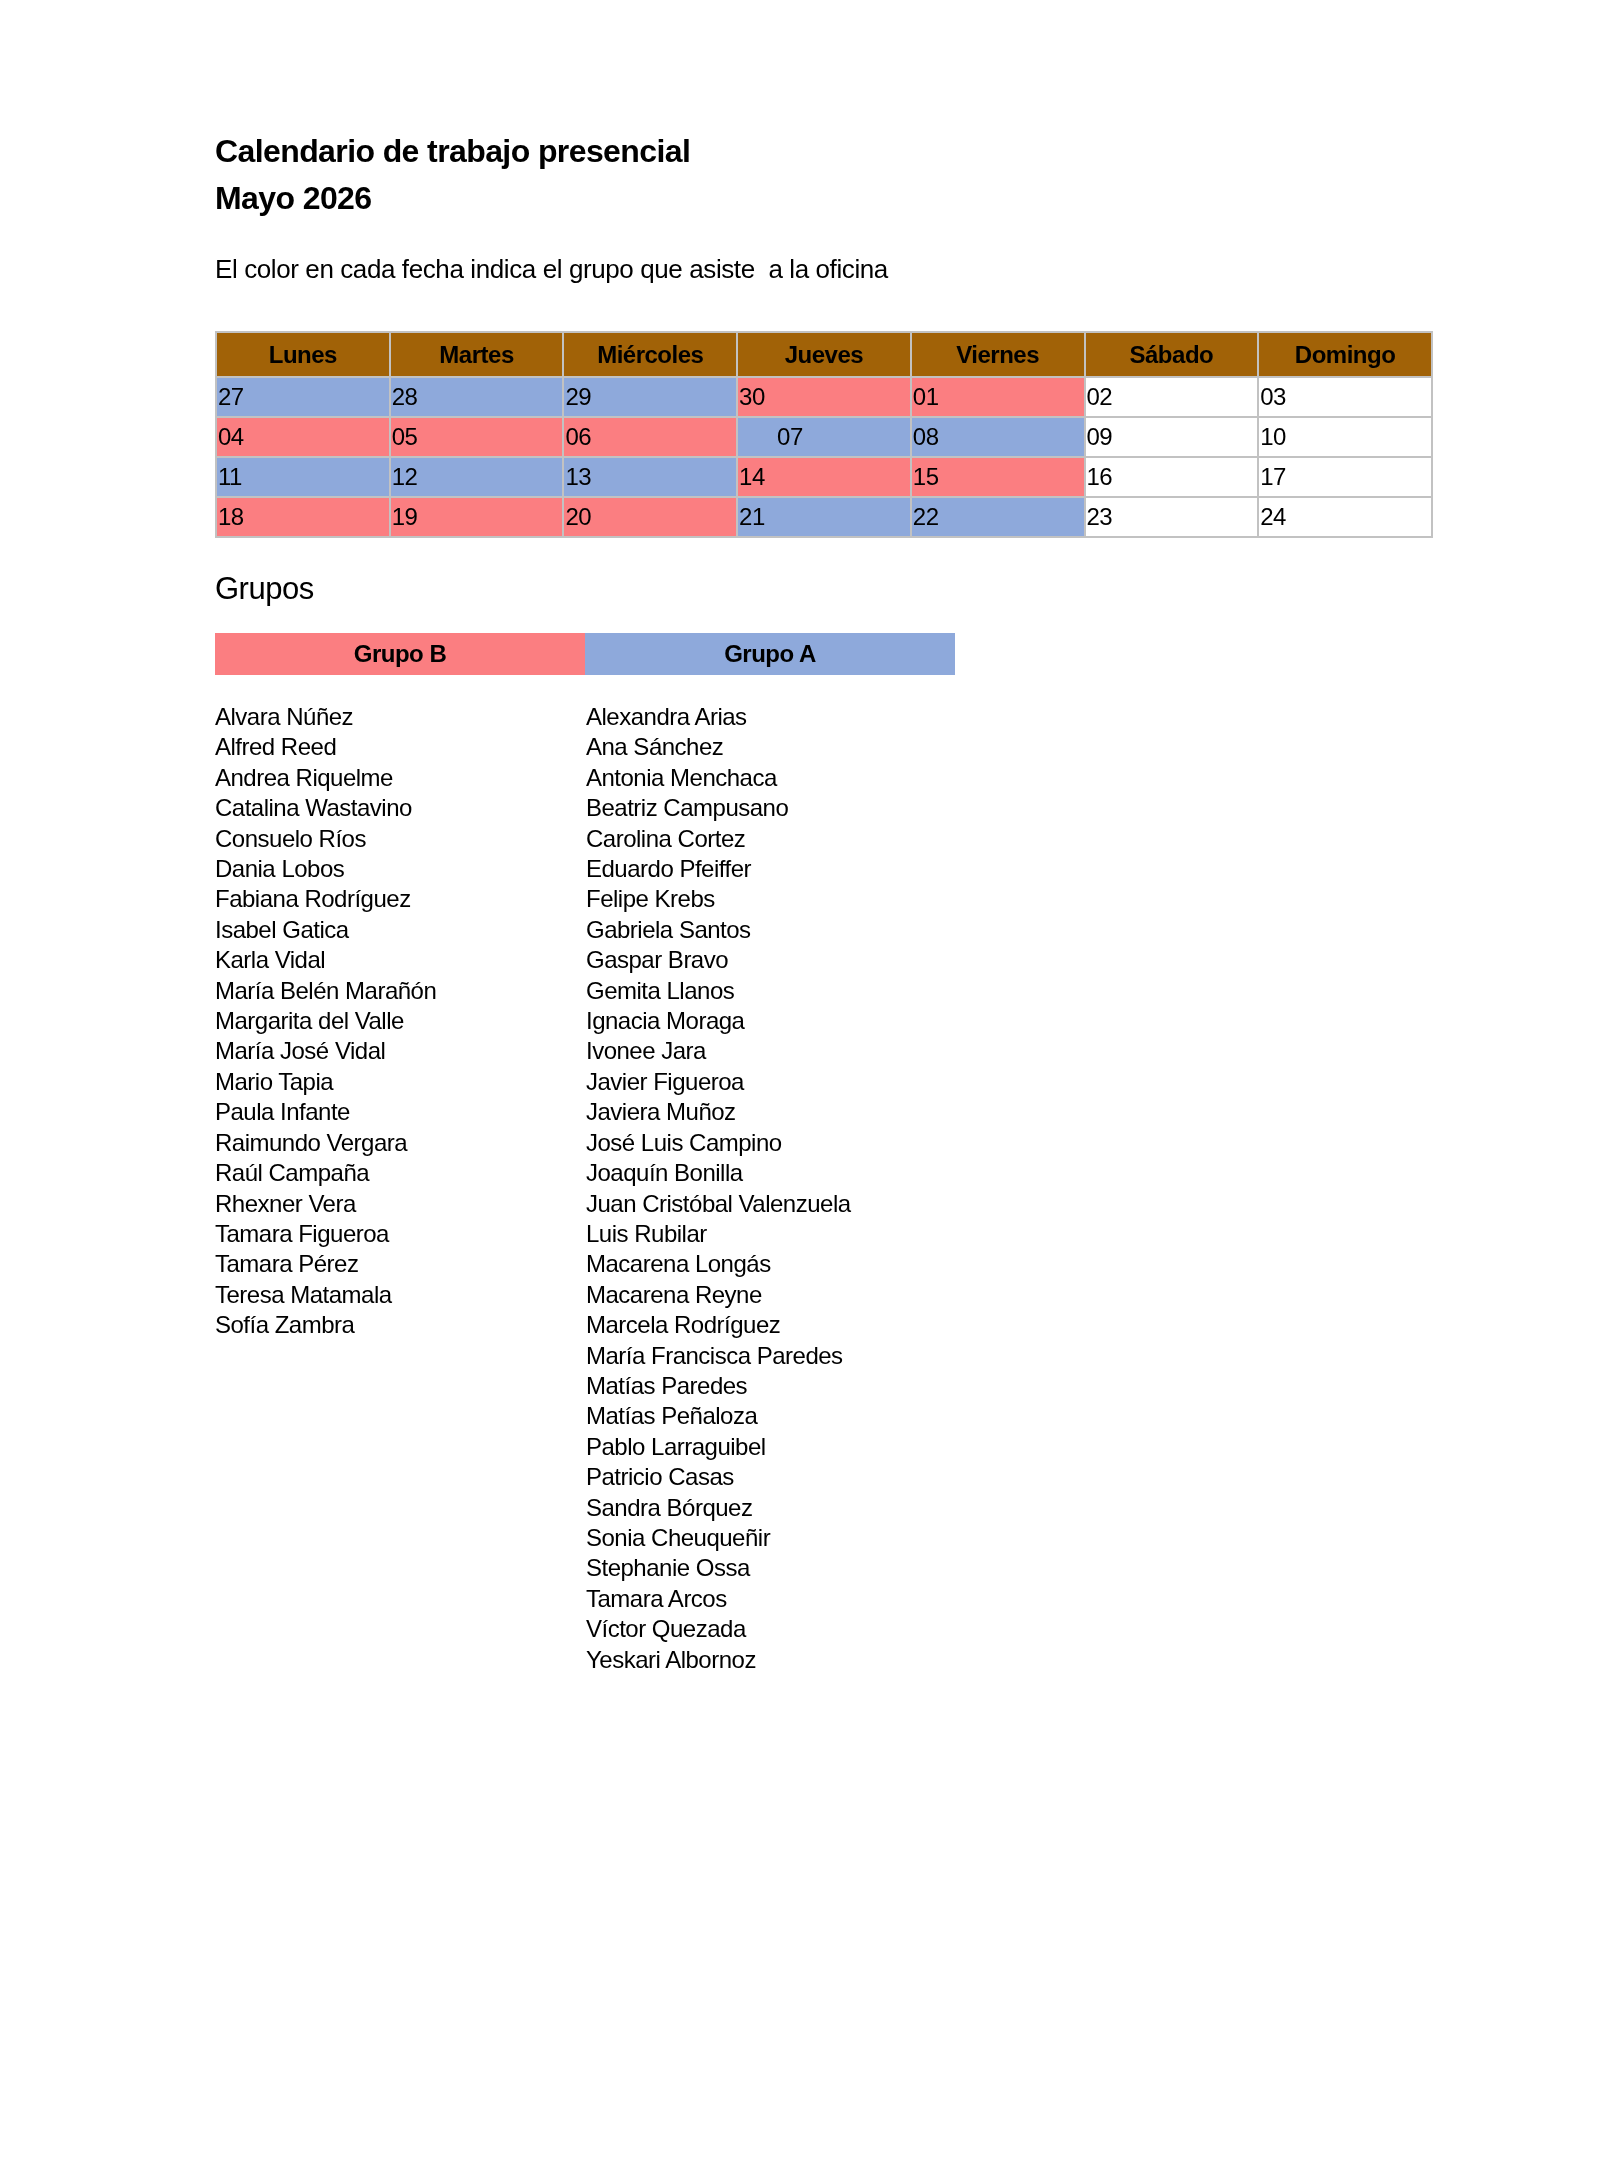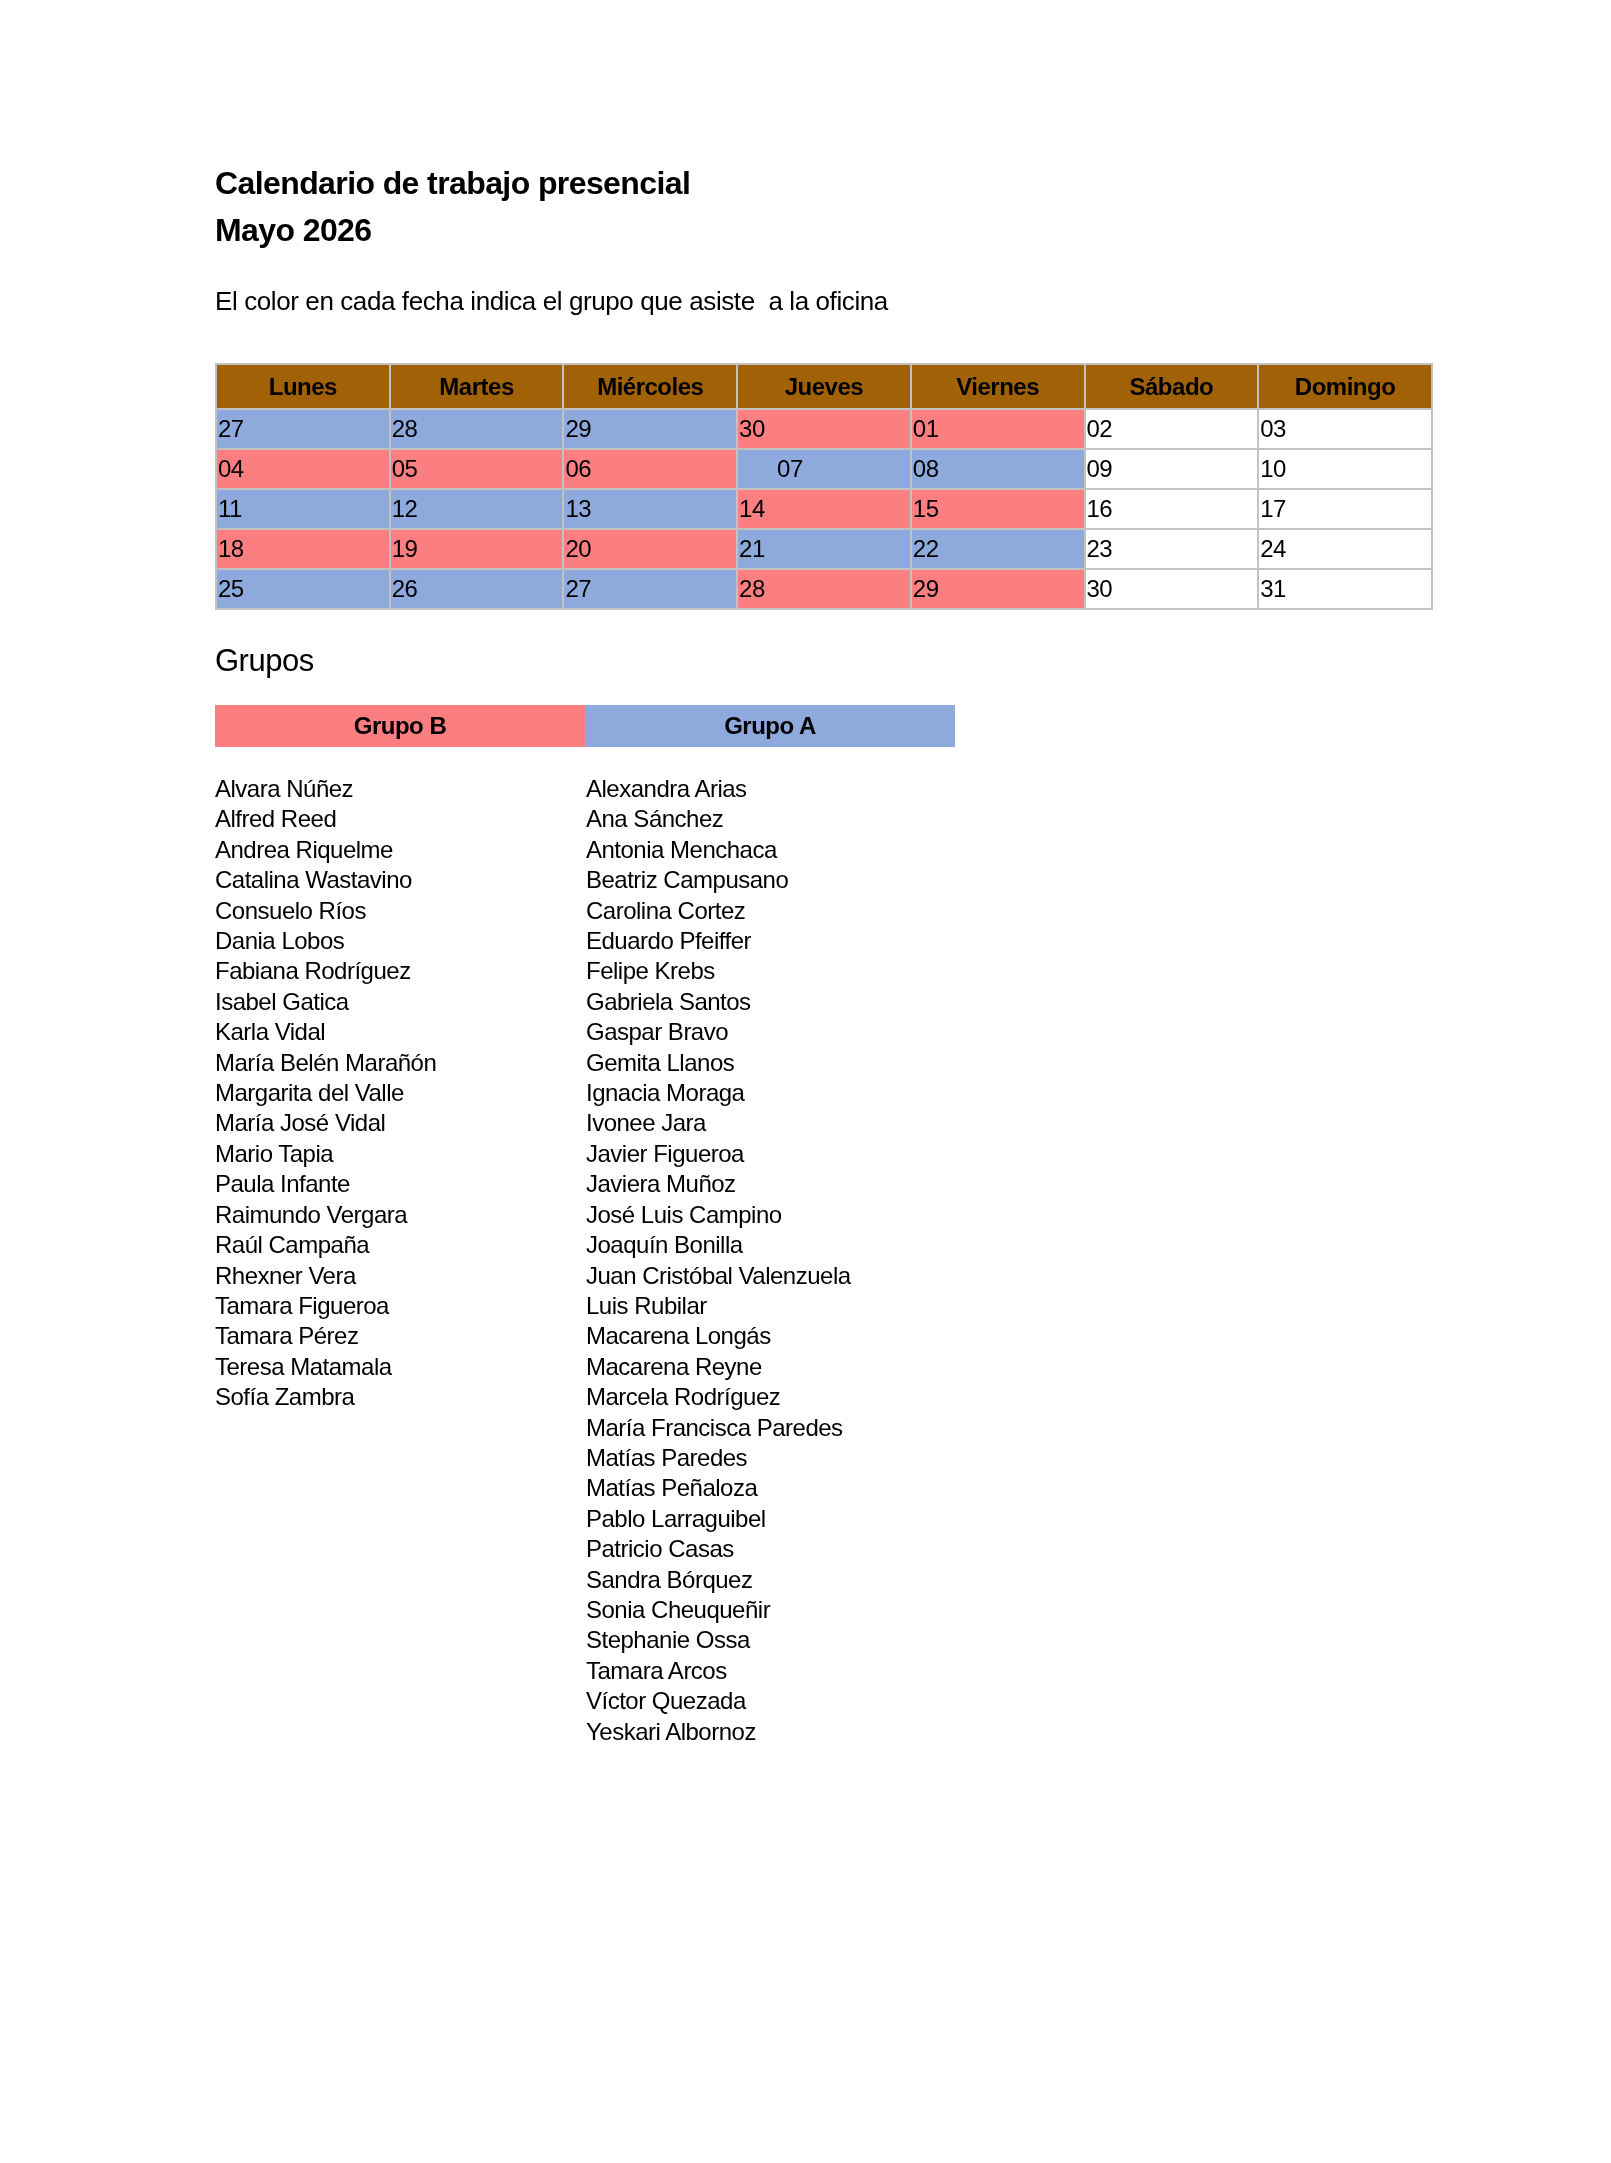--- a/index.html
+++ b/index.html
@@ -8,21 +8,21 @@
     height: 2163px;
     background: #ffffff;
     color: #000000;
     font-family: "Liberation Sans", sans-serif;
     position: relative;
     overflow: hidden;
   }
   .page {
     position: absolute;
     left: 215px;
-    top: 160px;
+    top: 128px;
     width: 1222px;
   }
   .title {
     font-size: 32px;
     font-weight: 700;
     line-height: 47px;
     letter-spacing: -0.6px;
   }
   .subtitle {
     margin-top: 32px;
@@ -142,29 +142,20 @@
           <td>17</td>
         </tr>
         <tr>
           <td style="background: rgb(251, 126, 129);">18</td>
           <td style="background: rgb(251, 126, 129);">19</td>
           <td style="background: rgb(251, 126, 129);">20</td>
           <td style="background: rgb(142, 169, 219);">21</td>
           <td style="background: rgb(142, 169, 219);">22</td>
           <td>23</td>
           <td>24</td>
-        </tr>
-        <tr>
-          <td style="background: rgb(142, 169, 219);">25</td>
-          <td style="background: rgb(142, 169, 219);">26</td>
-          <td style="background: rgb(142, 169, 219);">27</td>
-          <td style="background: rgb(251, 126, 129);">28</td>
-          <td style="background: rgb(251, 126, 129);">29</td>
-          <td>30</td>
-          <td>31</td>
         </tr>
       </tbody>
   </table>
 
   <div class="groups-heading">Grupos</div>
 
   <div class="group-bars">
     <div class="group-bar" style="background: rgb(251, 126, 129);">Grupo B</div>
     <div class="group-bar" style="background: rgb(142, 169, 219);">Grupo A</div>
   </div>

